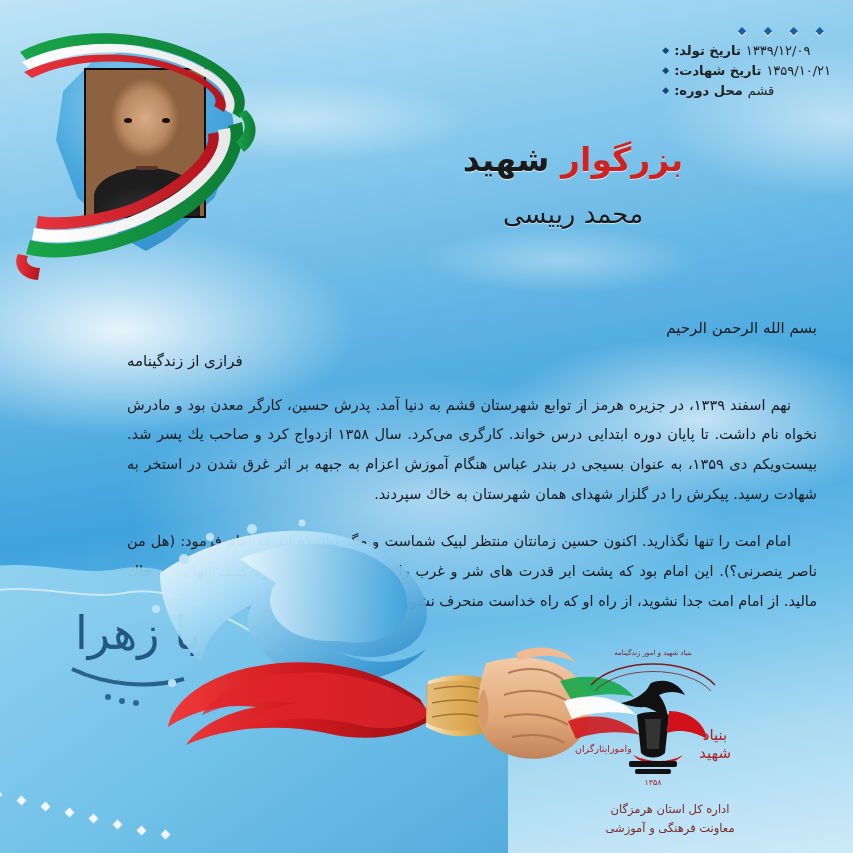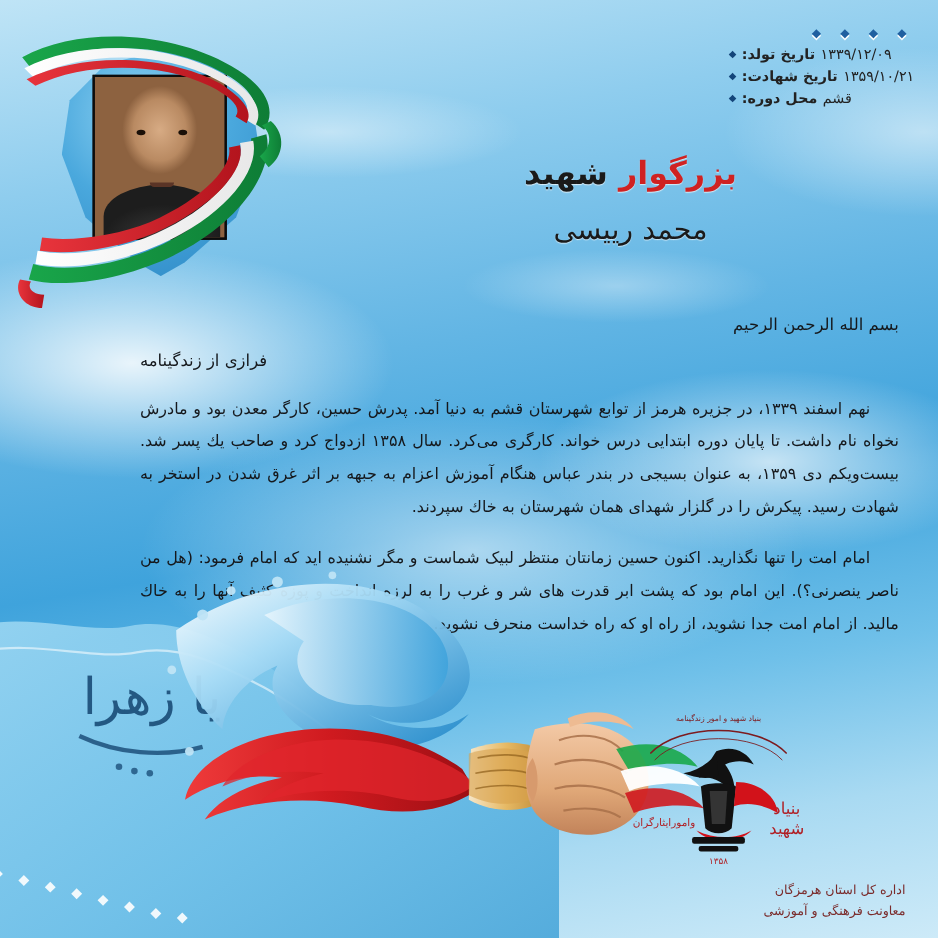--- a/index.html
+++ b/index.html
@@ -51,21 +51,21 @@
   .info-row .bullet { color:#14457a; font-size:9px; }
   .info-row .lbl { font-weight:bold; color:#222; }
   .info-row .val { color:#222; }
 
   
   .title-wrap {
     position:absolute; top:140px; right:0; width:560px;
     text-align:center; direction:rtl;
   }
   .title-main {
-    font-size:29px; font-weight:bold; color:#cf2222;
+    font-size:33px; font-weight:bold; color:#cf2222;
     letter-spacing:0.5px;
     text-shadow:0 1px 1px rgba(255,255,255,0.7);
   }
   .title-main .prefix { color:#1a1a1a; }
   .title-name {
     margin-top:20px;
     font-size:26px; color:#1a1a1a; font-weight:normal;
     text-shadow:0 1px 1px rgba(255,255,255,0.6);
   }
 
@@ -117,38 +117,38 @@
   .ribbon { position:absolute; inset:0; }
 
   
   .body-text {
     position:absolute; top:280px; right:36px; width:690px;
     direction:rtl; text-align:justify;
     color:#15181c;
     font-size:14.5px;
     line-height:2.05;
   }
-  .bismillah { text-align:right; font-size:15px; margin-bottom:2px; }
+  .bismillah { text-align:right; font-size:15px; margin-bottom:2px;margin-top:33px; }
   .section-head { text-align:left; font-size:15px; margin-bottom:14px; }
   .para { text-indent:26px; margin:0 0 18px 0; }
   .gap-head { text-align:right; font-size:15px; margin:14px 0 12px 0; }
 
   
   .map-layer { position:absolute; left:-12px; bottom:-6px; width:520px; height:330px; }
 
   
   .splash-layer { position:absolute; left:120px; bottom:50px; width:560px; height:290px; }
 
   
   .logo-wrap {
     position:absolute; right:120px; bottom:64px; width:160px; height:140px;
   }
   .logo-caption {
-    position:absolute; right:30px; bottom:14px; width:330px;
-    direction:rtl; color:#7a2b2b; font-size:11.5px; line-height:1.7;
+    position:absolute; right:18px; bottom:14px; width:330px;
+    direction:rtl; text-align:center; color:#7a2b2b; font-size:11.5px; line-height:1.7;
   }
   .logo-caption div { white-space:nowrap; }
   .logo-year {
     position:absolute; left:50%; transform:translateX(-50%);
     bottom:2px; font-size:8px; color:#b01f24; letter-spacing:1px;
   }
   .logo-side-right {
     position:absolute; right:2px; bottom:26px; font-size:15px; color:#b01f24;
     line-height:1.25; text-align:center;
   }

